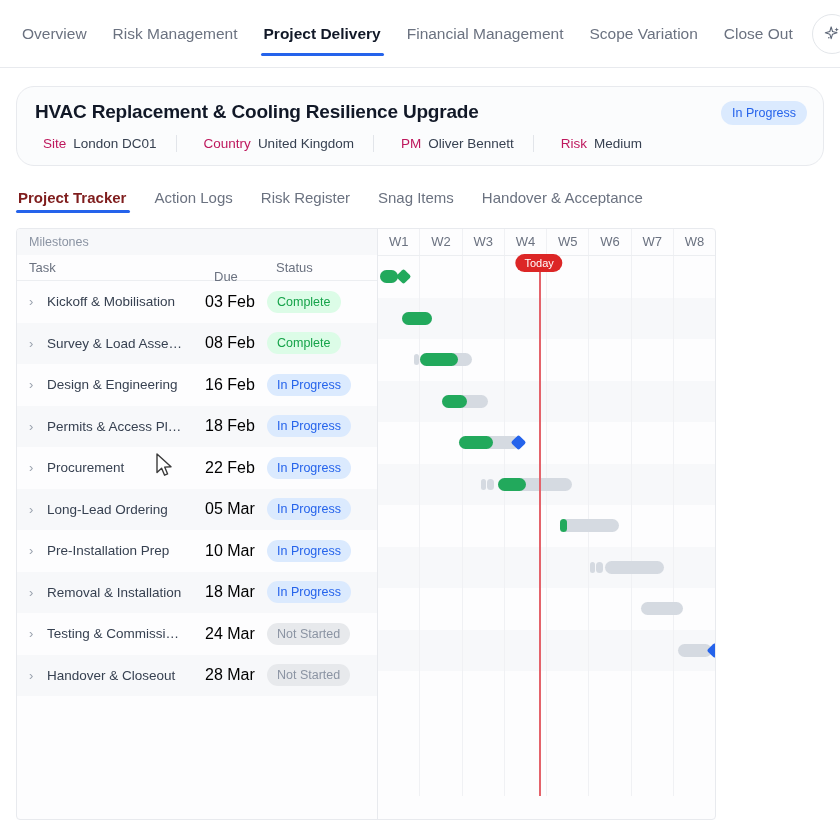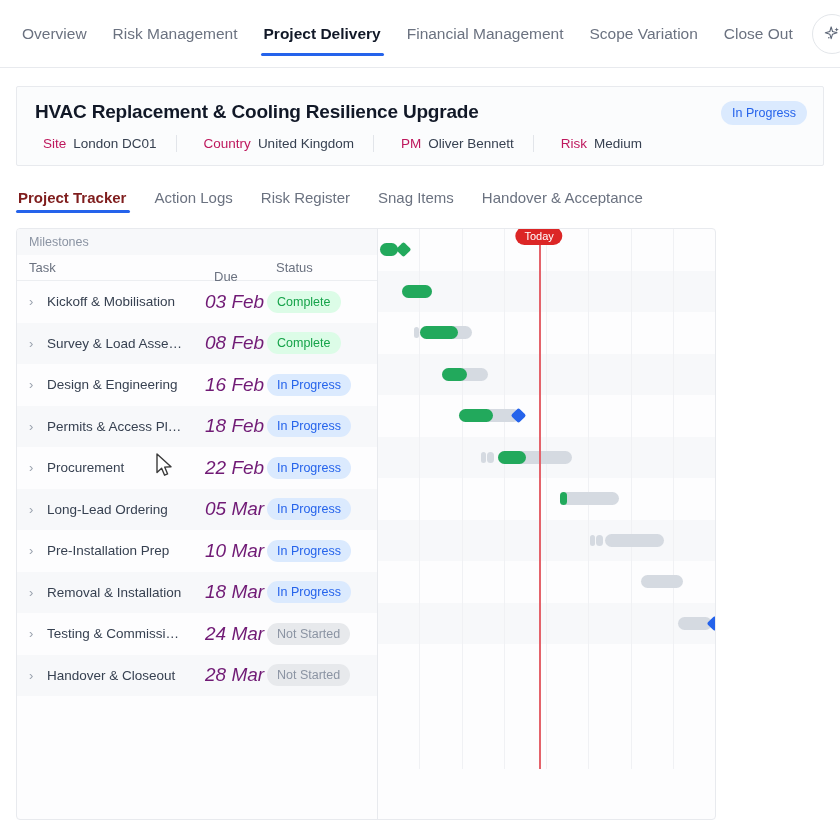--- a/index.html
+++ b/index.html
@@ -61,21 +61,21 @@
     justify-content: center;
     margin-left: 6px;
     flex: none;
     cursor: pointer;
   }
 
   
   .card {
     margin: 18px 16px 0 16px;
     border: 1px solid #e8eaee;
-    border-radius: 2px;
+    border-radius: 18px;
     background: #fbfcfd;
     padding: 14px 18px 14px 18px;
     position: relative;
     box-sizing: border-box;
     height: 80px;
   }
   .card-title {
     font-size: 19px;
     font-weight: bold;
     color: #111827;
@@ -216,24 +216,23 @@
     font-size: 13.5px;
     color: #374151;
     white-space: nowrap;
     overflow: hidden;
     text-overflow: ellipsis;
     padding-left: 2px;
     flex: none;
   }
   .due {
     width: 62px;
-    font-size: 19px;
-    color: #701a75;
+    font-size: 16px;
+    color: #000000;
     flex: none;
-    font-style: italic;
   }
   .pill {
     font-size: 12.5px;
     padding: 4px 10px;
     border-radius: 12px;
     white-space: nowrap;
     display: inline-block;
   }
   .pill.complete    { background: #dcfce7; color: #16a34a; }
   .pill.in-progress { background: #dbeafe; color: #2563eb; }
@@ -419,20 +418,30 @@
           <div class="row alt">
             <div class="chev">›</div>
             <div class="task-name">Handover &amp; Closeout</div>
             <div class="due">28 Mar</div>
             <div><span class="pill not-started">Not Started</span></div>
           </div>
         </div>
     </div>
 
     <div class="right-col">
+      <div class="weeks" id="weeks">
+          <div class="wk">W1</div>
+          <div class="wk">W2</div>
+          <div class="wk">W3</div>
+          <div class="wk">W4</div>
+          <div class="wk">W5</div>
+          <div class="wk">W6</div>
+          <div class="wk">W7</div>
+          <div class="wk">W8</div>
+        </div>
       <div style="position:relative;height:540px;">
         <div class="grid-rows" id="grid-rows">
             <div class="grid-row"></div>
             <div class="grid-row alt"></div>
             <div class="grid-row"></div>
             <div class="grid-row alt"></div>
             <div class="grid-row"></div>
             <div class="grid-row alt"></div>
             <div class="grid-row"></div>
             <div class="grid-row alt"></div>

